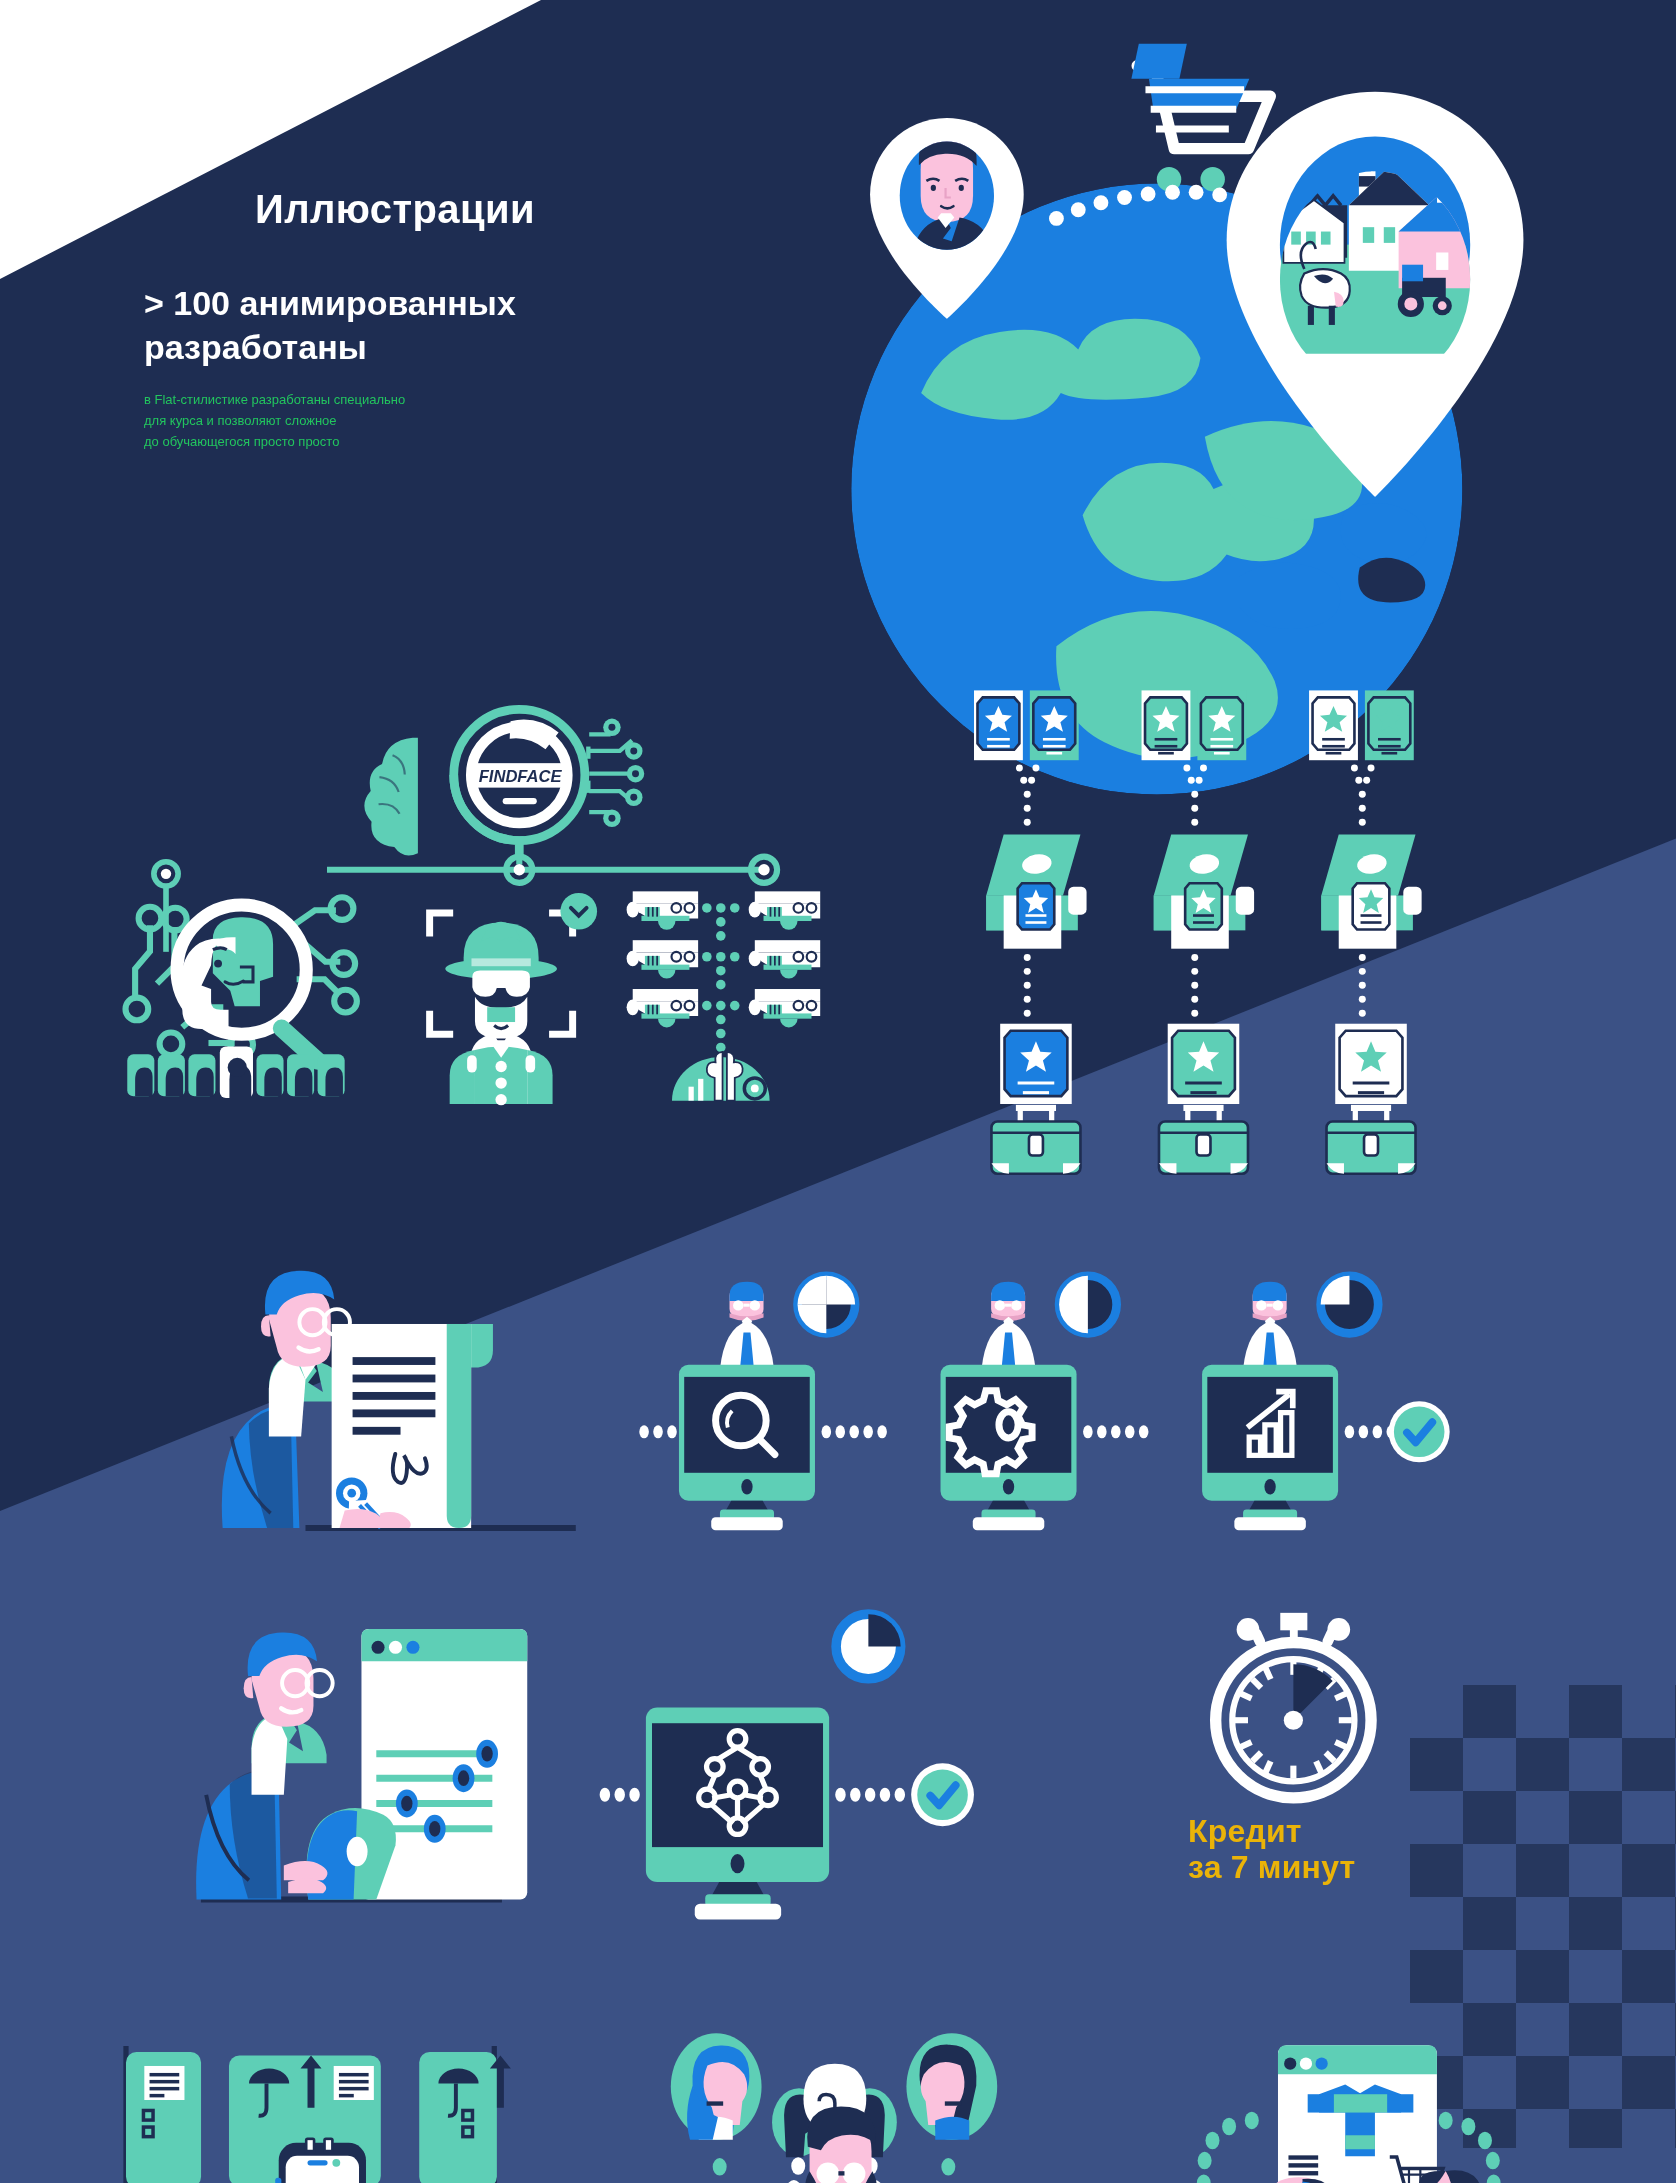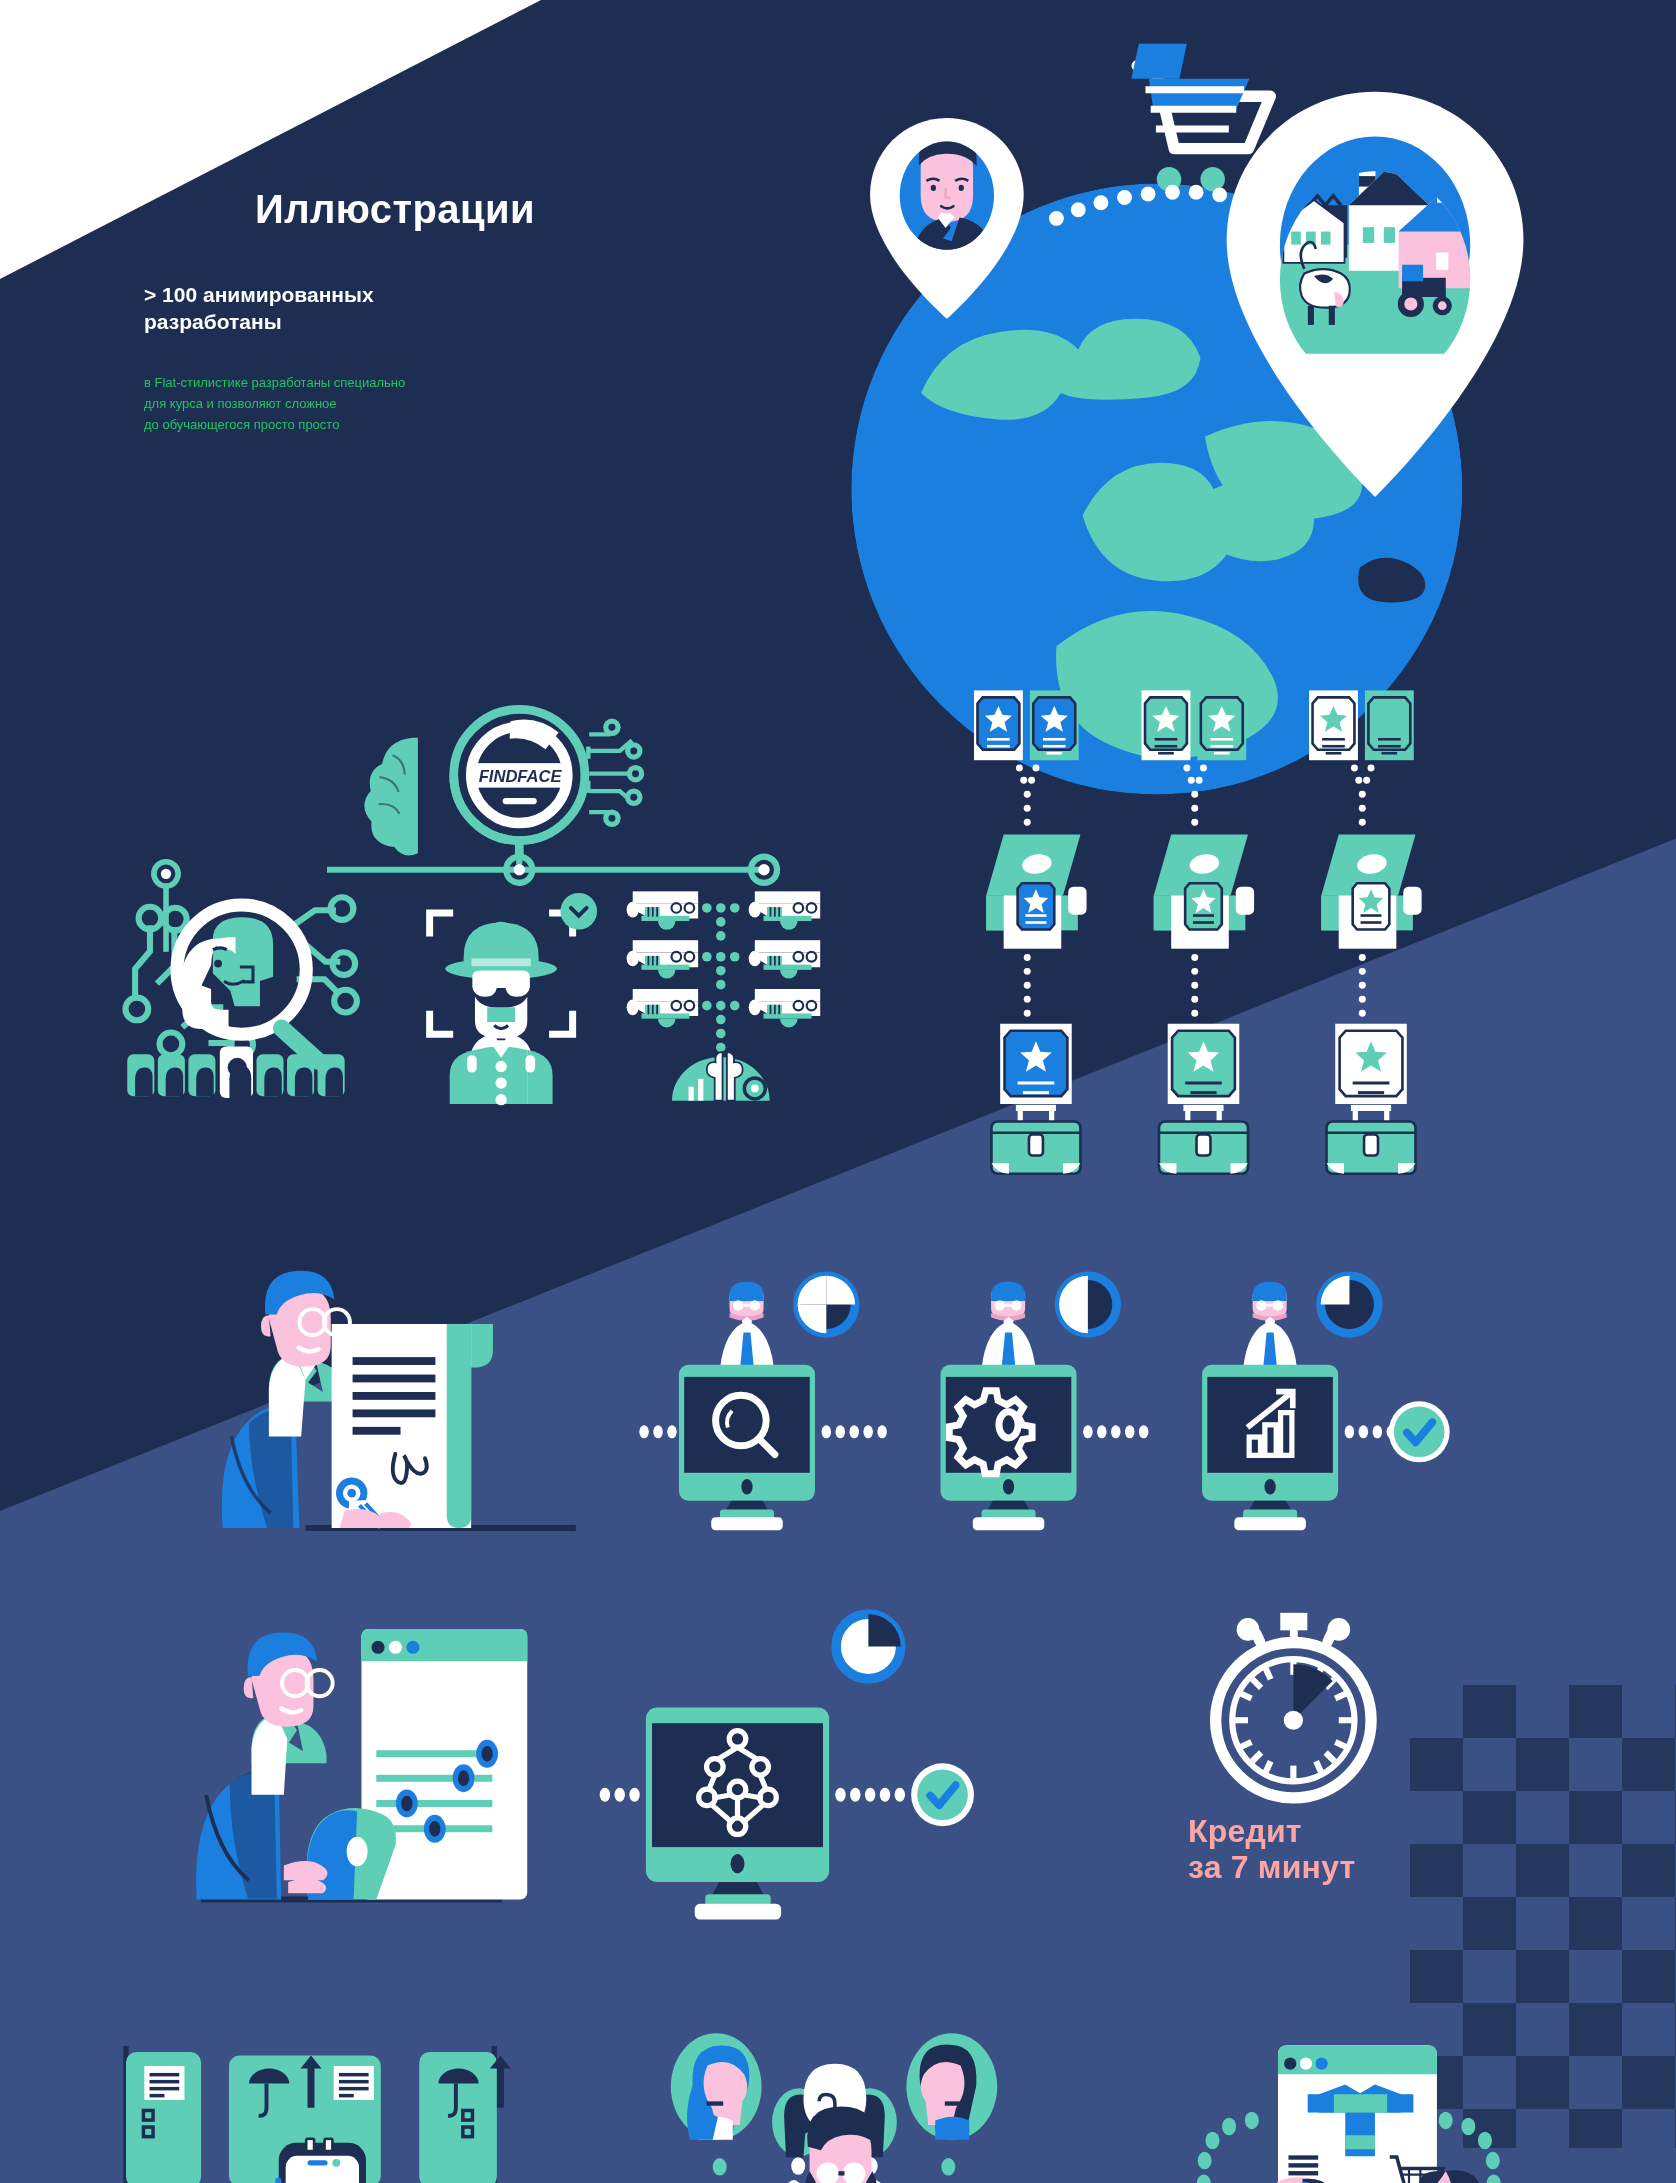--- a/index.html
+++ b/index.html
@@ -13,24 +13,24 @@
      clip-path:polygon(0 0,541px 0,0 279px);}
   .checker{position:absolute;left:1410px;top:1685px;width:266px;height:463px;
      background-image:
        linear-gradient(45deg,#26375e 25%,transparent 25%,transparent 75%,#26375e 75%),
        linear-gradient(45deg,#26375e 25%,transparent 25%,transparent 75%,#26375e 75%);
      background-size:106px 106px;background-position:0 0,53px 53px;opacity:1;}
 
   
   .txtblock{position:absolute;left:144px;top:188px;width:502px;color:#fff;}
   .h1{font-size:40px;font-weight:bold;letter-spacing:0.4px;margin:0 0 52px 0;line-height:1.05;text-align:center;}
-  .h2{font-size:21px;font-weight:bold;line-height:1.28;margin:0 0 36px 0;}
+  .h2{font-size:34px;font-weight:bold;line-height:1.28;margin:0 0 20px 0;}
   .sub{font-size:13px;line-height:1.62;color:#22c55e;font-weight:400;}
 
-  .credit-txt{position:absolute;left:1188px;top:1814px;color:#fca5a5;font-size:32px;
+  .credit-txt{position:absolute;left:1188px;top:1814px;color:#eab308;font-size:32px;
      font-weight:bold;line-height:1.12;letter-spacing:0.2px;}
 
   .cell{position:absolute;}
   svg{display:block;overflow:visible;}
 </style>
 </head>
 <body>
 
 <div id="page">
 

